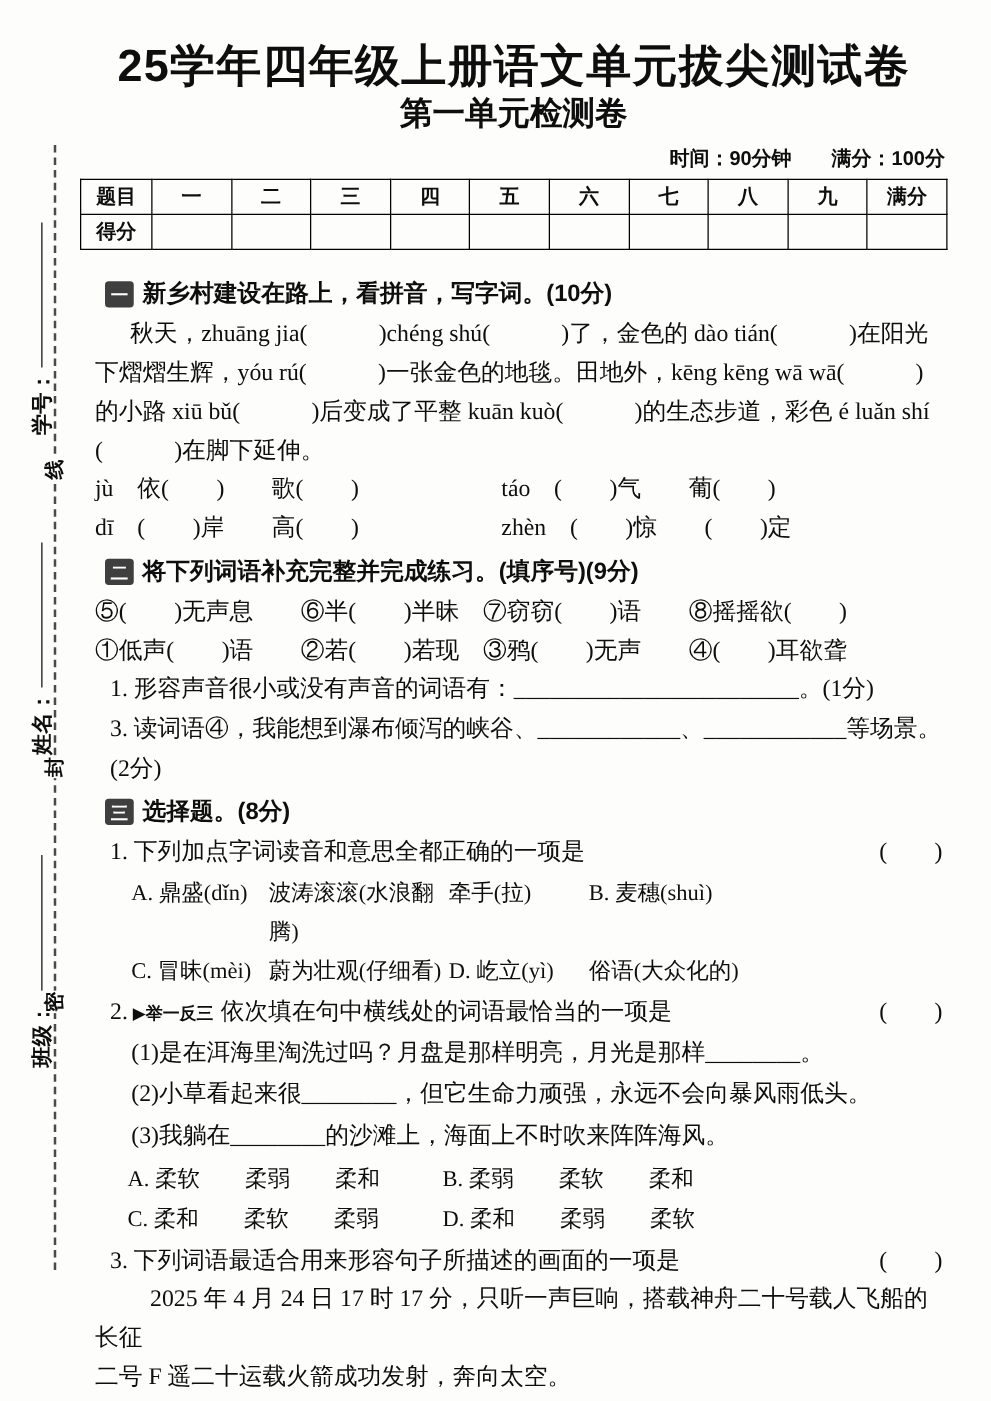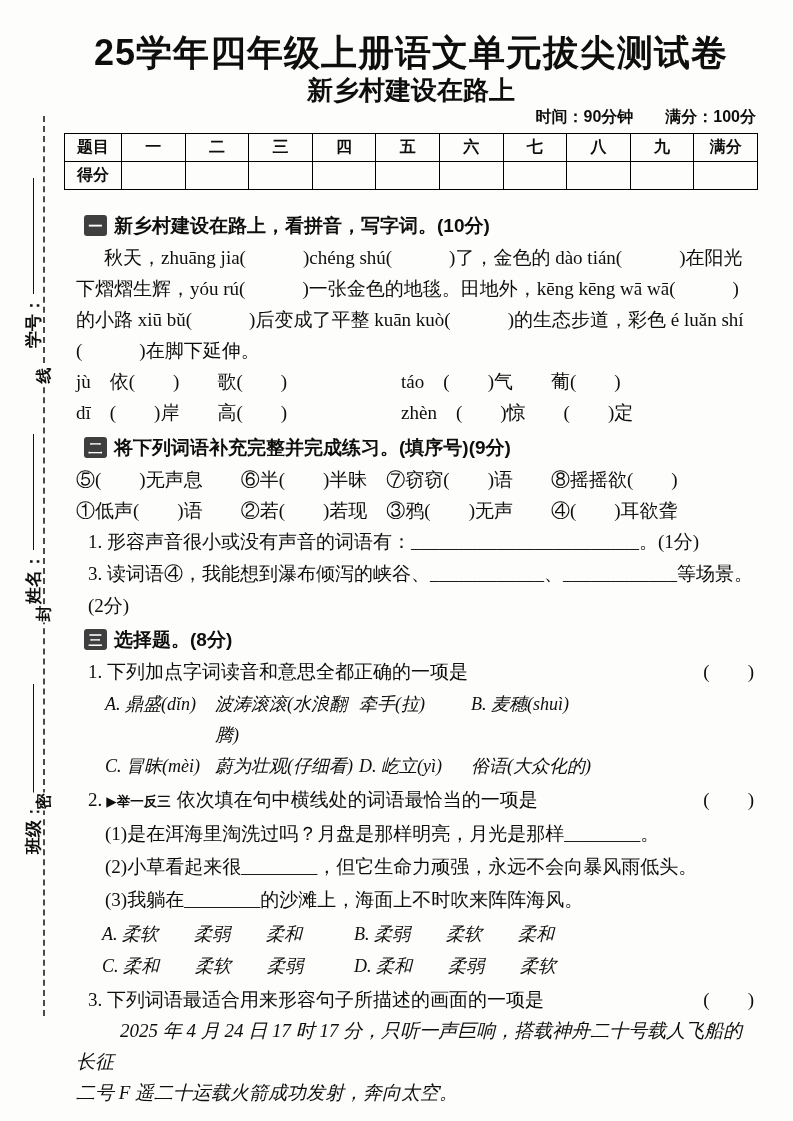--- a/index.html
+++ b/index.html
@@ -25,21 +25,21 @@
     position:absolute;left:44px;
     transform:translate(-50%,0) rotate(-90deg);
     background:#fdfdfb;font-weight:bold;font-size:16px;padding:3px 1px;
     font-family:"Liberation Sans","DejaVu Sans",sans-serif;
   }
   .vc-1{top:362px;} .vc-2{top:600px;} .vc-3{top:788px;}
   
   .content{position:absolute;left:64px;top:30px;width:694px;}
   .title{font-size:36px;font-weight:bold;text-align:center;margin:0;line-height:1.25;letter-spacing:1px;}
   .subtitle{font-size:26px;font-weight:bold;text-align:center;margin:1px 0 0;line-height:1.15;}
-  .meta{text-align:right;font-weight:bold;font-size:16px;margin:1px 2px 5px 0;white-space:pre-wrap;}
+  .meta{text-align:right;font-weight:bold;font-size:16px;margin:11px 2px 5px 0;white-space:pre-wrap;}
   table.score{width:100%;border-collapse:collapse;table-layout:fixed;}
   table.score td{
     border:1.7px solid #000;height:27px;text-align:center;vertical-align:middle;
     font-weight:bold;font-size:16px;padding:0;
     font-family:"Liberation Sans","DejaVu Sans",sans-serif;
     margin-top:44px;
   }
   td.corner{width:56px;}
   
   .sec-head{display:flex;align-items:center;margin:0 0 2px 20px;font-weight:bold;font-size:19px;line-height:28px;}
@@ -52,21 +52,21 @@
   .line{font-size:19px;line-height:31px;margin-left:12px;white-space:pre-wrap;}
   .indent{text-indent:28px;}
   .indent-big{text-indent:44px;}
   .item{font-size:19px;line-height:32px;margin-left:24px;white-space:pre-wrap;}
   .stem-row{display:flex;justify-content:space-between;align-items:baseline;
     font-size:19px;line-height:31px;margin-left:24px;padding-right:4px;white-space:pre-wrap;}
   .stem-left{display:flex;align-items:baseline;white-space:pre-wrap;}
   .tag{font-size:13.5px;font-weight:bold;margin:0 6px 0 4px;
     font-family:"Liberation Sans","DejaVu Sans",sans-serif;}
   .subitem{font-size:19px;line-height:33px;margin-left:41px;white-space:pre-wrap;}
-  .kai{font-family:"Liberation Serif","DejaVu Serif",serif;font-style:italic;}
+  .kai{font-family:"Liberation Serif","DejaVu Serif",serif;}
   .opts-q1{display:grid;grid-template-columns:110px 144px 112px auto;
     margin:2px 0 2px 41px;font-size:18px;line-height:31px;white-space:pre-wrap;}
   .opts-q2{display:grid;grid-template-columns:252px auto;
     margin:2px 0 2px 38px;font-size:18px;line-height:32px;white-space:pre-wrap;}
   .em-dot{position:relative;}
   .em-dot::after{
     content:"\2022";position:absolute;left:50%;bottom:-0.58em;
     transform:translateX(-50%);font-size:0.5em;font-style:normal;
   }
 </style>
@@ -88,21 +88,21 @@
   <span class="vblank"></span>
 </div>
 
 <span class="vchar vc-1">线</span>
 <span class="vchar vc-2">封</span>
 <span class="vchar vc-3">密</span>
 
 <div class="content">
 
   <h1 class="title sans">25学年四年级上册语文单元拔尖测试卷</h1>
-  <h2 class="subtitle sans">新乡村建设在路上</h2>
+  <h2 class="subtitle sans">第一单元检测卷</h2>
   <div class="meta sans">时间：90分钟　　满分：100分</div>
 
   <table class="score">
     <tbody>
       <tr>
         <td class="corner">题目</td>
         <td>一</td>
         <td>二</td>
         <td>三</td>
         <td>四</td>

